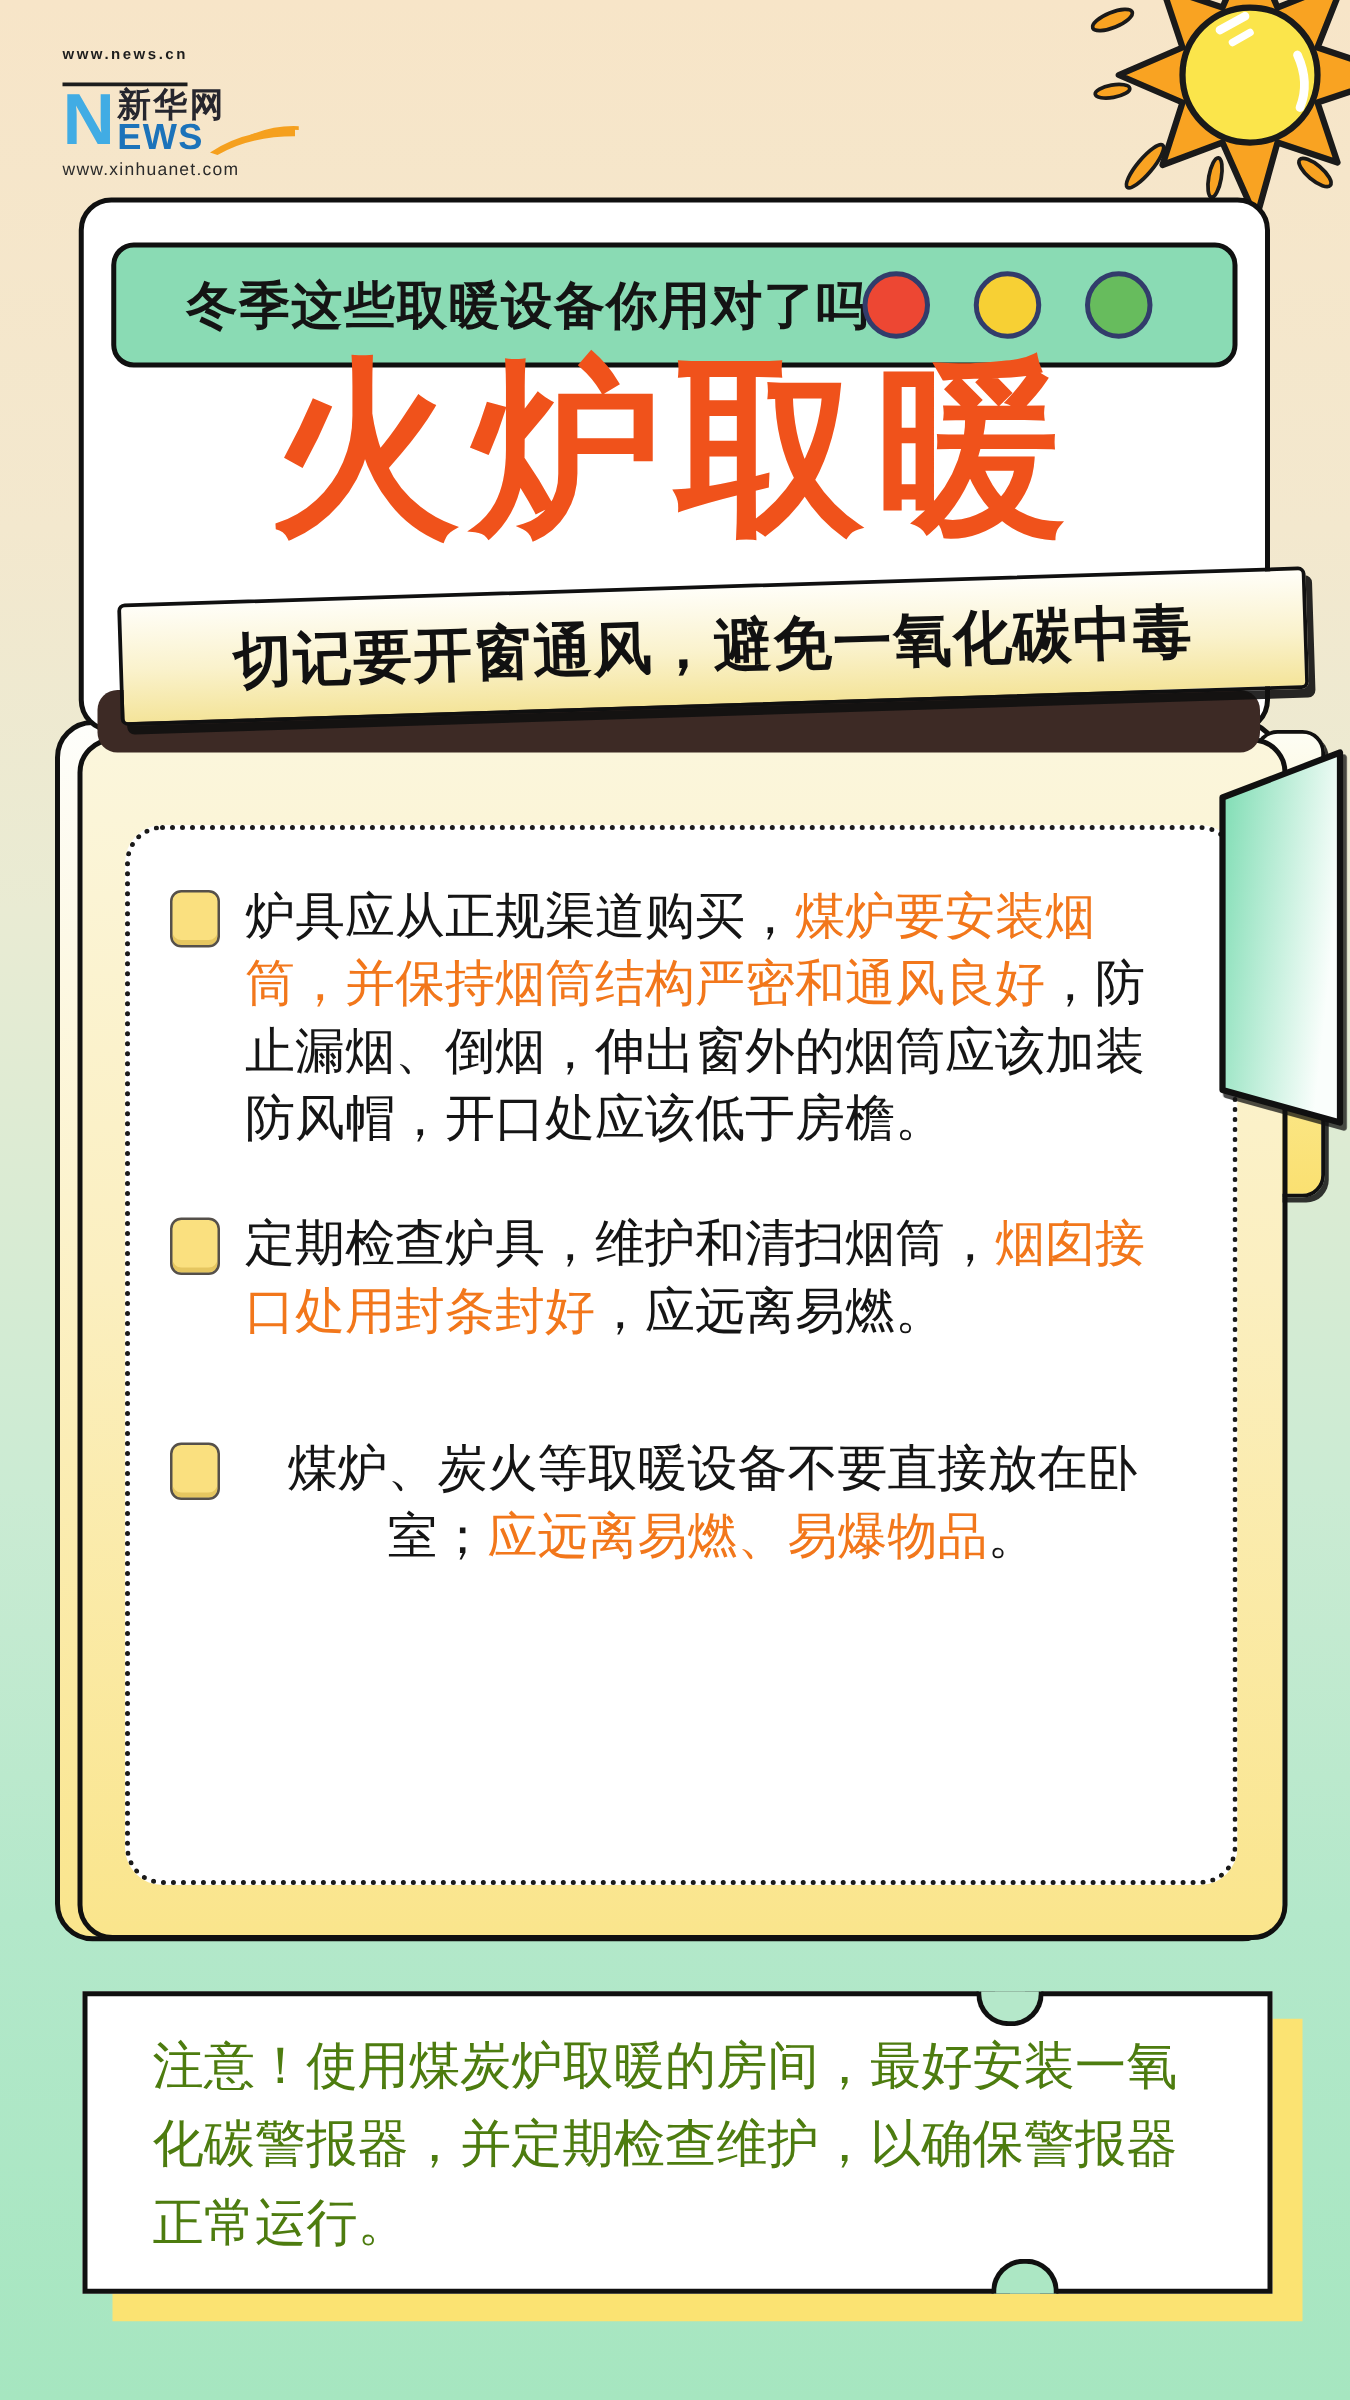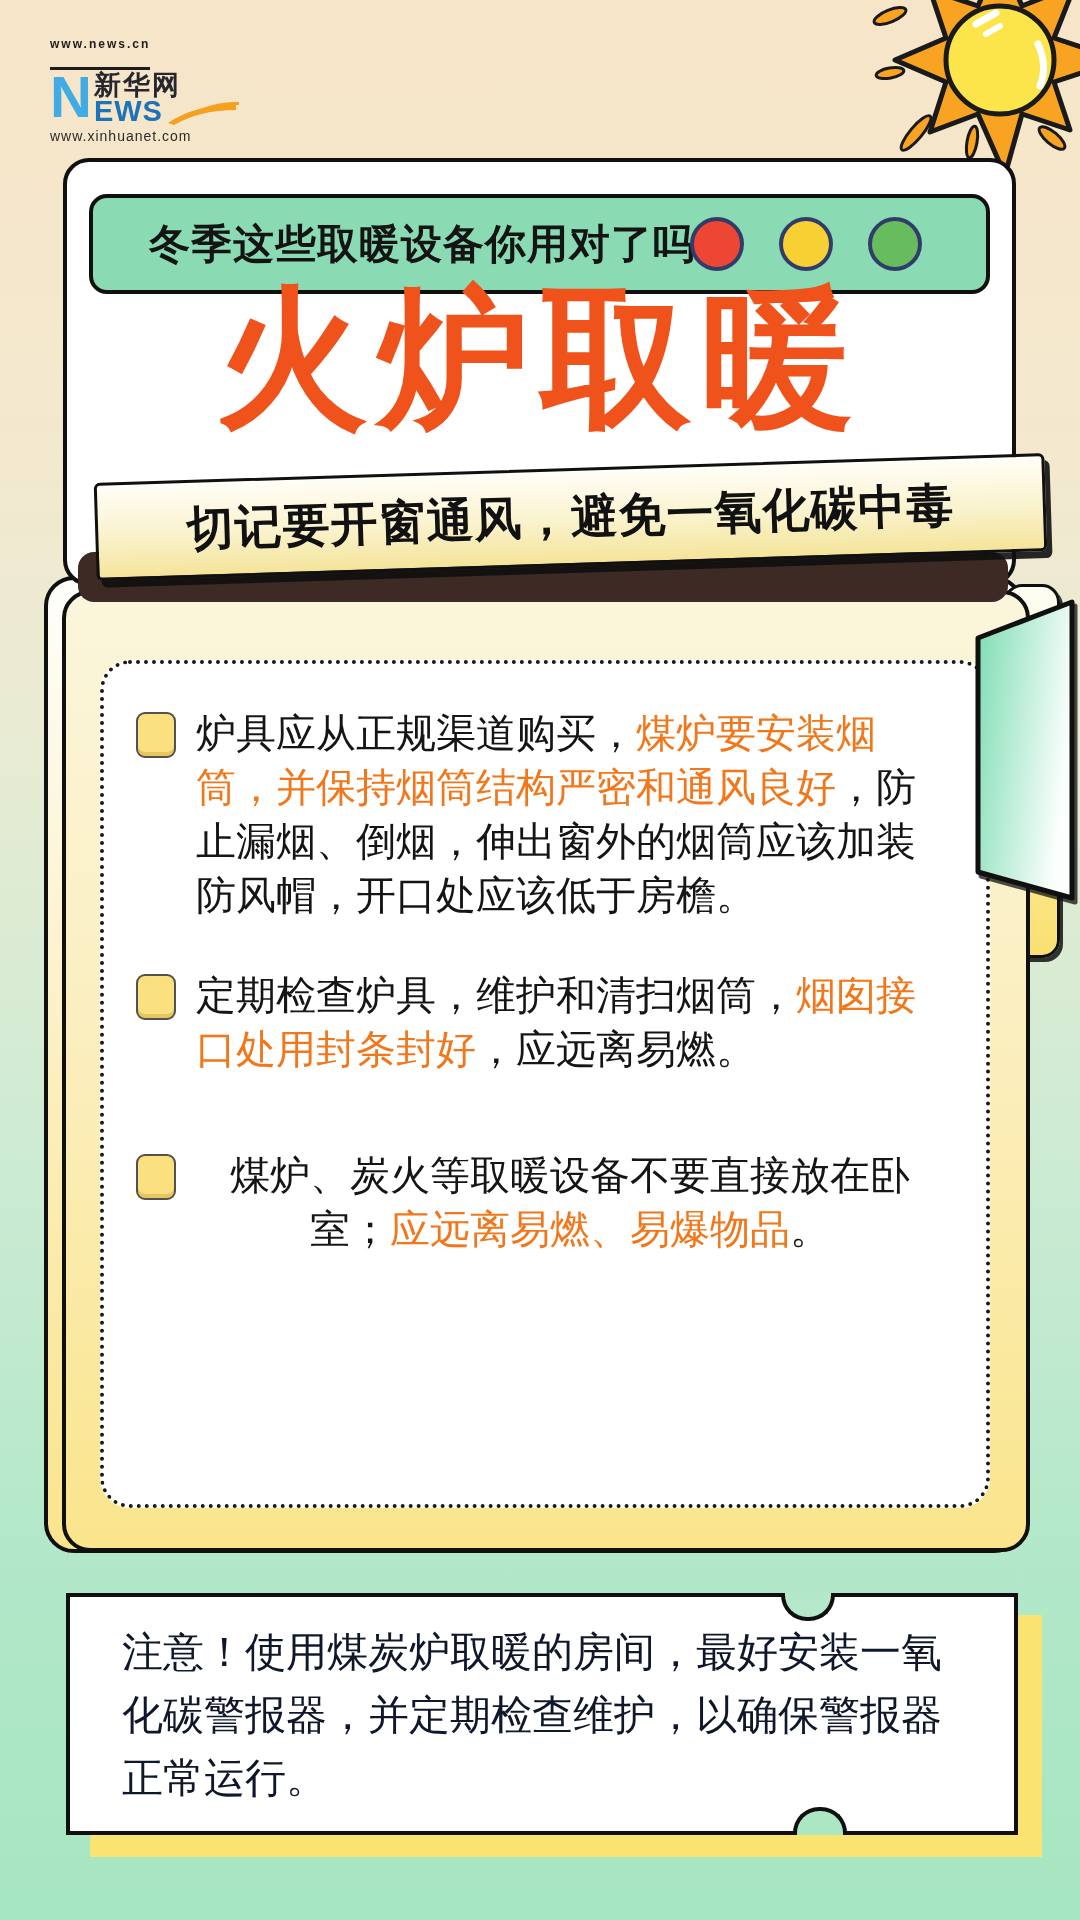--- a/index.html
+++ b/index.html
@@ -65,21 +65,21 @@
   .tip:last-child{margin-top:72px;text-align:center;}
   .tip-check{flex:0 0 auto;width:40px;height:46px;margin:6px 20px 0 0;
     background:#FAE07F;border:2px solid #55504a;border-radius:9px;box-sizing:border-box;
     box-shadow:inset 0 -4px 0 rgba(190,150,40,0.35);}
   .tip-text{font-size:40px;line-height:54px;color:#151515;font-weight:500;letter-spacing:0px;}
   .tip-text .em{color:#F2771B;}
   
   .note-shadow{position:absolute;left:90px;top:1615px;width:952px;height:242px;z-index:2;background:#FBE372;}
   .note-card{position:absolute;left:66px;top:1593px;width:952px;height:242px;z-index:3;
     background:#ffffff;border:4px solid #101010;box-sizing:border-box;}
-  .note-text{padding:24px 48px 0 52px;font-size:41px;line-height:63px;font-weight:500;color:#0f172a;}
+  .note-text{padding:24px 48px 0 52px;font-size:41px;line-height:63px;font-weight:500;color:#4d7c0f;}
   .notch{position:absolute;width:46px;height:24px;background:#B5E8CA;box-sizing:content-box;}
   .notch.top{top:-4px;left:711px;border:4px solid #101010;border-top:none;border-radius:0 0 26px 26px;}
   .notch.bottom{bottom:-4px;left:723px;border:4px solid #101010;border-bottom:none;border-radius:26px 26px 0 0;background:#ACE7C4;}
 </style>
 </head>
 <body>
 
 <div class="canvas">
 
   <div class="brand">

